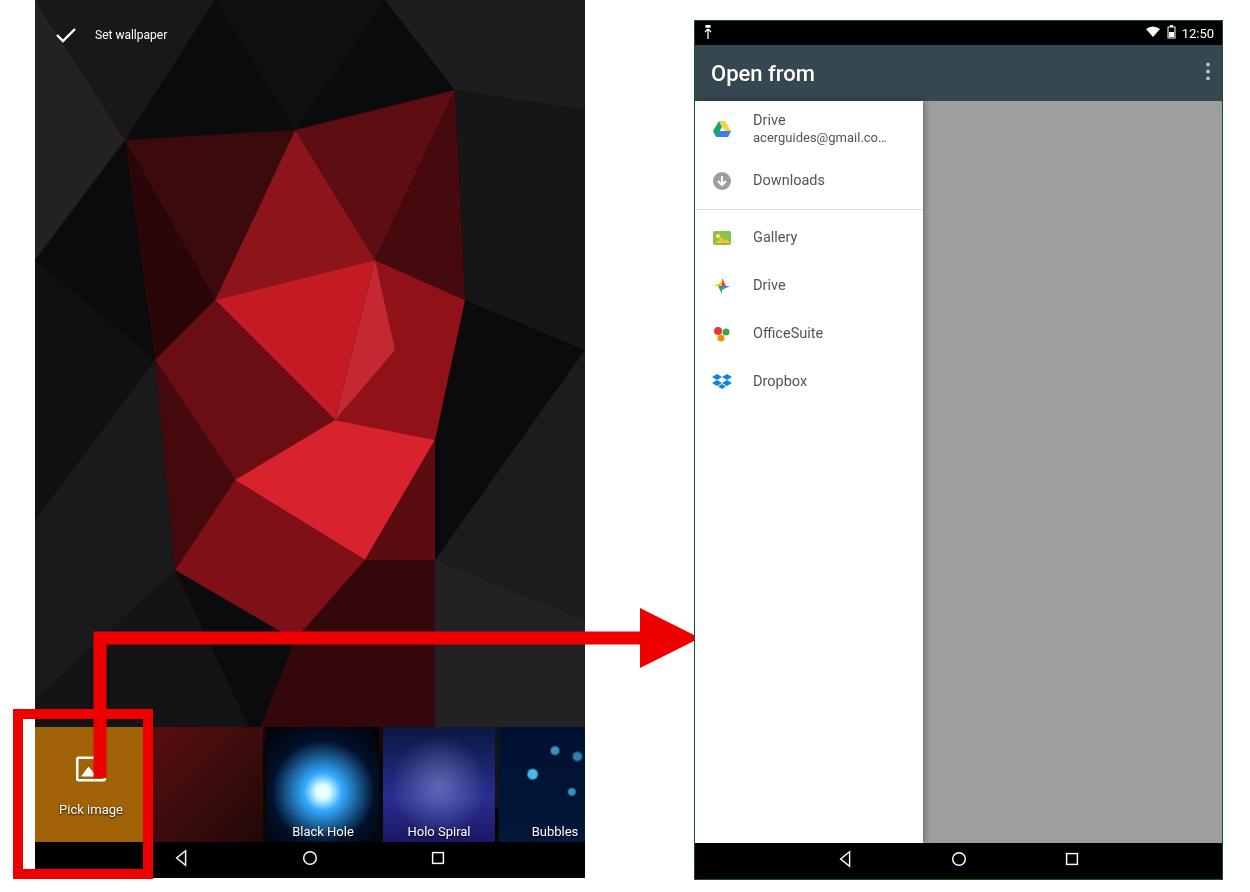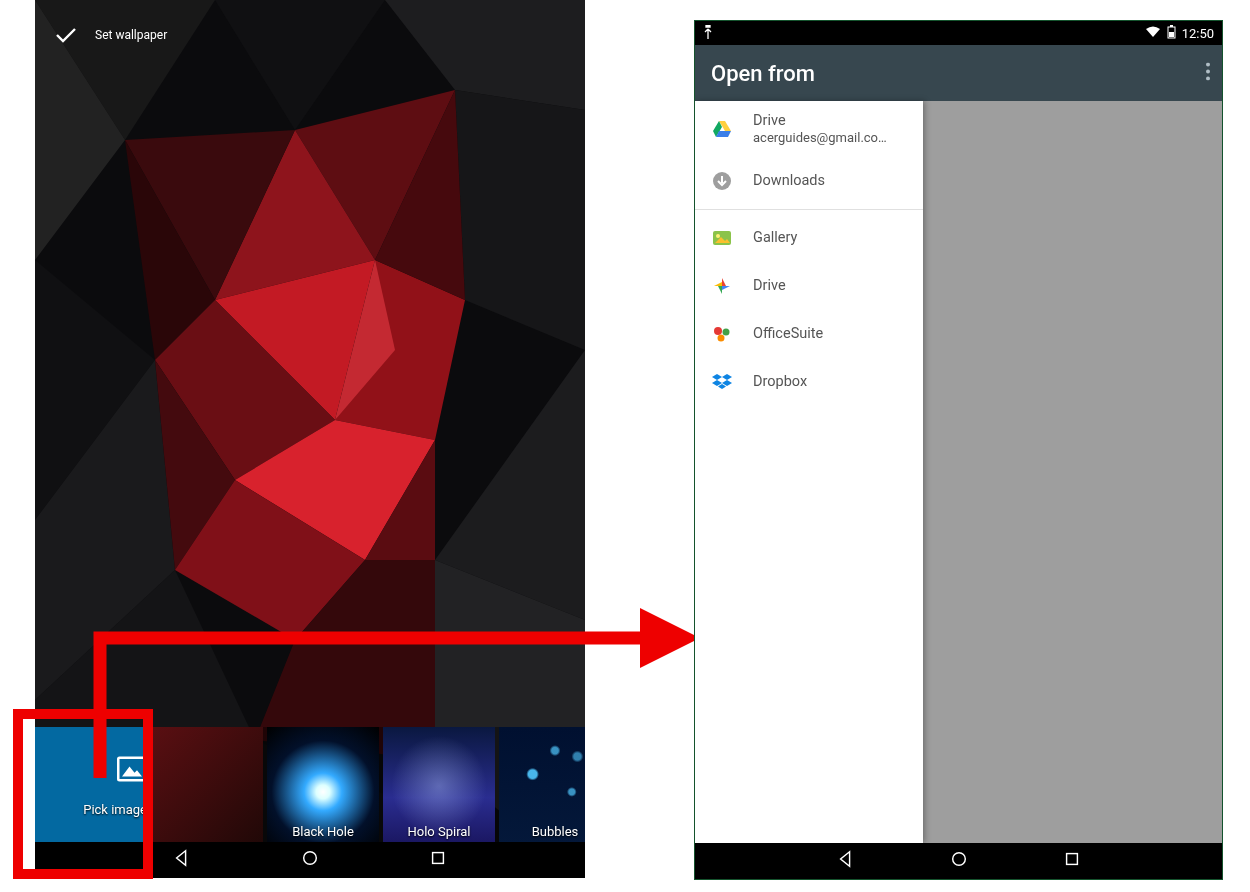--- a/index.html
+++ b/index.html
@@ -61,24 +61,24 @@
   .thumb .thumb-label {
     position: absolute;
     bottom: 6px;
     left: 0;
     right: 0;
     text-align: center;
     text-shadow: 0 1px 2px #000;
     white-space: nowrap;
   }
   .thumb.pick {
-    background: #0369a1;
+    background: #a16207;
     display: flex;
     flex-direction: column;
-    align-items: flex-end;
+    align-items: center;
     justify-content: center;
     gap: 20px;
   }
   .thumb.pick svg { width: 30px; height: 26px; }
   .thumb-bg { position:absolute; inset:0; }
   .thumb-bg.redgeo { background: linear-gradient(135deg,#5a0f12,#200807); }
   .thumb-bg.blackhole { background: radial-gradient(circle at 50% 55%, #fff 0%, #dff 8%, #3af 22%, #02102a 60%, #000 100%); }
   .thumb-bg.bubbles { background: radial-gradient(circle at 30% 40%, rgba(80,200,255,0.9) 0 4%, transparent 6%), radial-gradient(circle at 65% 55%, rgba(80,200,255,0.7) 0 3%, transparent 5%), radial-gradient(circle at 50% 20%, rgba(80,200,255,0.7) 0 3%, transparent 5%), radial-gradient(circle at 70% 25%, rgba(80,200,255,0.6) 0 3%, transparent 5%), linear-gradient(#001030,#04183a); }
   .thumb-bg.holo { background: linear-gradient(180deg,#0a1840,#2a2d90 60%,#1a1660); position:absolute; inset:0;}
   .thumb-bg.holo::after { content:""; position:absolute; inset:0; background: radial-gradient(ellipse at 50% 50%, rgba(180,200,255,0.4), transparent 60%);}

